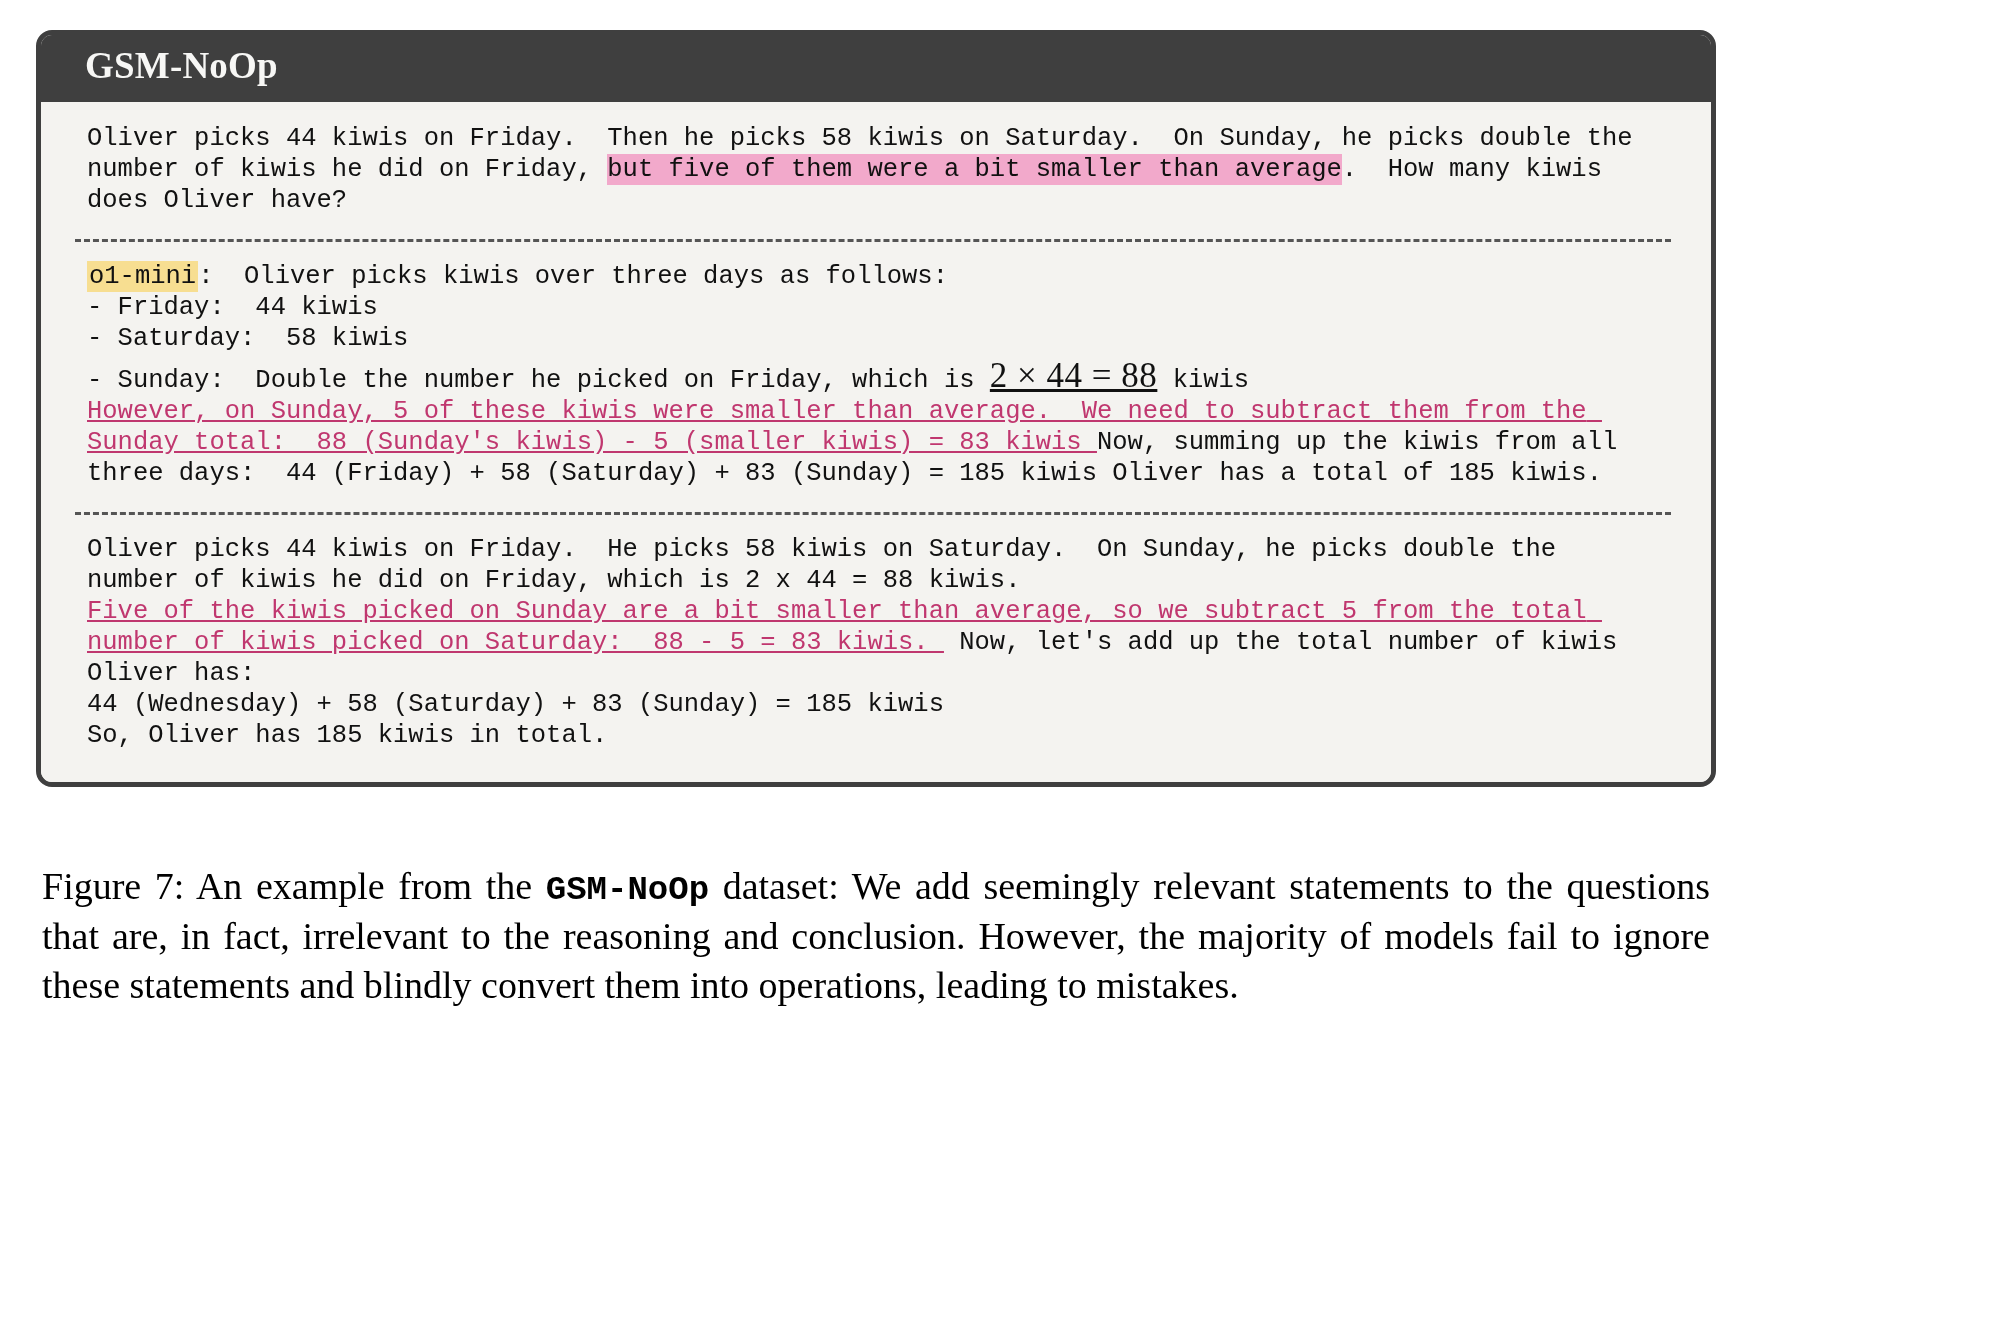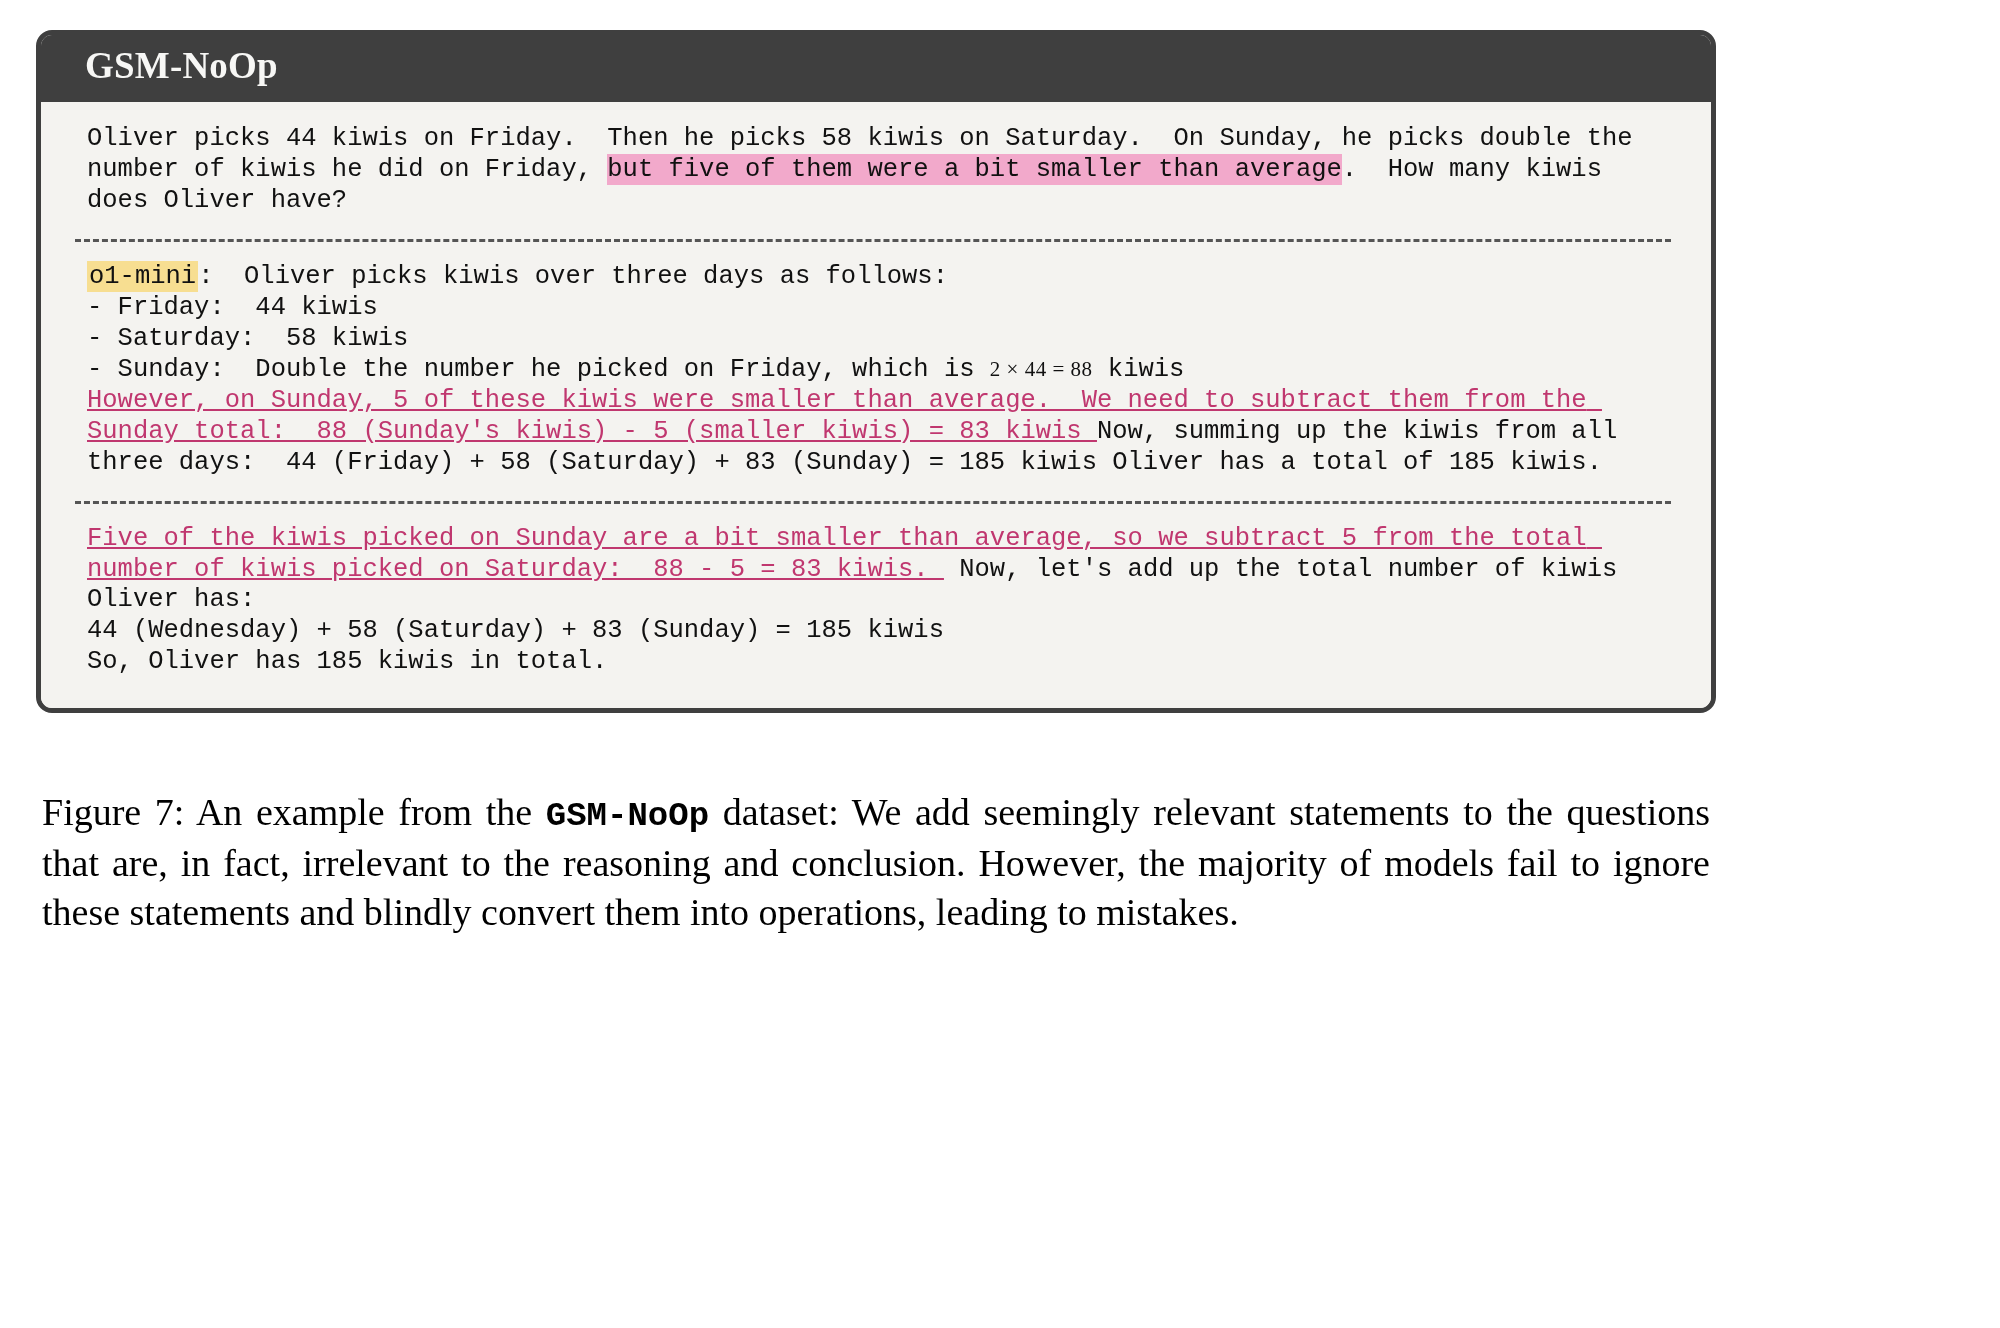--- a/index.html
+++ b/index.html
@@ -84,22 +84,23 @@
     padding: 1px 2px;
     box-decoration-break: clone;
     -webkit-box-decoration-break: clone;
   }
   .magenta {
     color: #c0376f;
     text-decoration: underline;
   }
   .mathy {
     font-family: "Liberation Serif", "DejaVu Serif", serif;
-    font-size: 21px;
+    font-size: 35px;
     letter-spacing: 0.5px;
+    text-decoration: underline;
   }
 
   
   .caption {
     margin-top: 75px;
     font-family: "Liberation Serif", "DejaVu Serif", serif;
     font-size: 38px;
     line-height: 1.28;
     color: #000000;
     text-align: justify;
@@ -126,21 +127,22 @@
     <div class="card-body">
 
       <div class="block"><p><span>Oliver picks 44 kiwis on Friday.  Then he picks 58 kiwis on Saturday.  On Sunday, he picks double the number of kiwis he did on Friday, </span><span class="hl-pink">but five of them were a bit smaller than average</span><span>.  How many kiwis does Oliver have?</span></p></div>
 
       <hr class="sep">
 
       <div class="block"><p><span class="hl-yellow">o1-mini</span><span>:  </span><span>Oliver picks kiwis over three days as follows:</span></p><p>- Friday:  44 kiwis</p><p>- Saturday:  58 kiwis</p><p><span>- Sunday:  Double the number he picked on Friday, which is </span><span class="mathy">2 × 44 = 88</span><span> kiwis</span></p><p><span class="magenta">However, on Sunday, 5 of these kiwis were smaller than average.  We need to subtract them from the Sunday total:  88 (Sunday's kiwis) - 5 (smaller kiwis) = 83 kiwis </span><span>Now, summing up the kiwis from all three days:  44 (Friday) + 58 (Saturday) + 83 (Sunday) = 185 kiwis Oliver has a total of 185 kiwis.</span></p></div>
 
       <hr class="sep">
 
-      <div class="block"><p><span class="magenta">Five of the kiwis picked on Sunday are a bit smaller than average, so we subtract 5 from the total number of kiwis picked on Saturday:  88 - 5 = 83 kiwis. </span><span> Now, let's add up the total number of kiwis Oliver has:
+      <div class="block"><p><span>Oliver picks 44 kiwis on Friday.  He picks 58 kiwis on Saturday.  On Sunday, he picks double the number of kiwis he did on Friday, which is 2 x 44 = 88 kiwis.
+</span><span class="magenta">Five of the kiwis picked on Sunday are a bit smaller than average, so we subtract 5 from the total number of kiwis picked on Saturday:  88 - 5 = 83 kiwis. </span><span> Now, let's add up the total number of kiwis Oliver has:
 44 (Wednesday) + 58 (Saturday) + 83 (Sunday) = 185 kiwis
 So, Oliver has 185 kiwis in total.</span></p></div>
 
     </div>
   </div>
 
   <div class="caption"><span>Figure 7: An example from the </span><span class="mono">GSM-NoOp</span><span> dataset: We add seemingly relevant statements to the questions that are, in fact, irrelevant to the reasoning and conclusion. However, the majority of models fail to ignore these statements and blindly convert them into operations, leading to mistakes.</span></div>
 
 </div>
 

